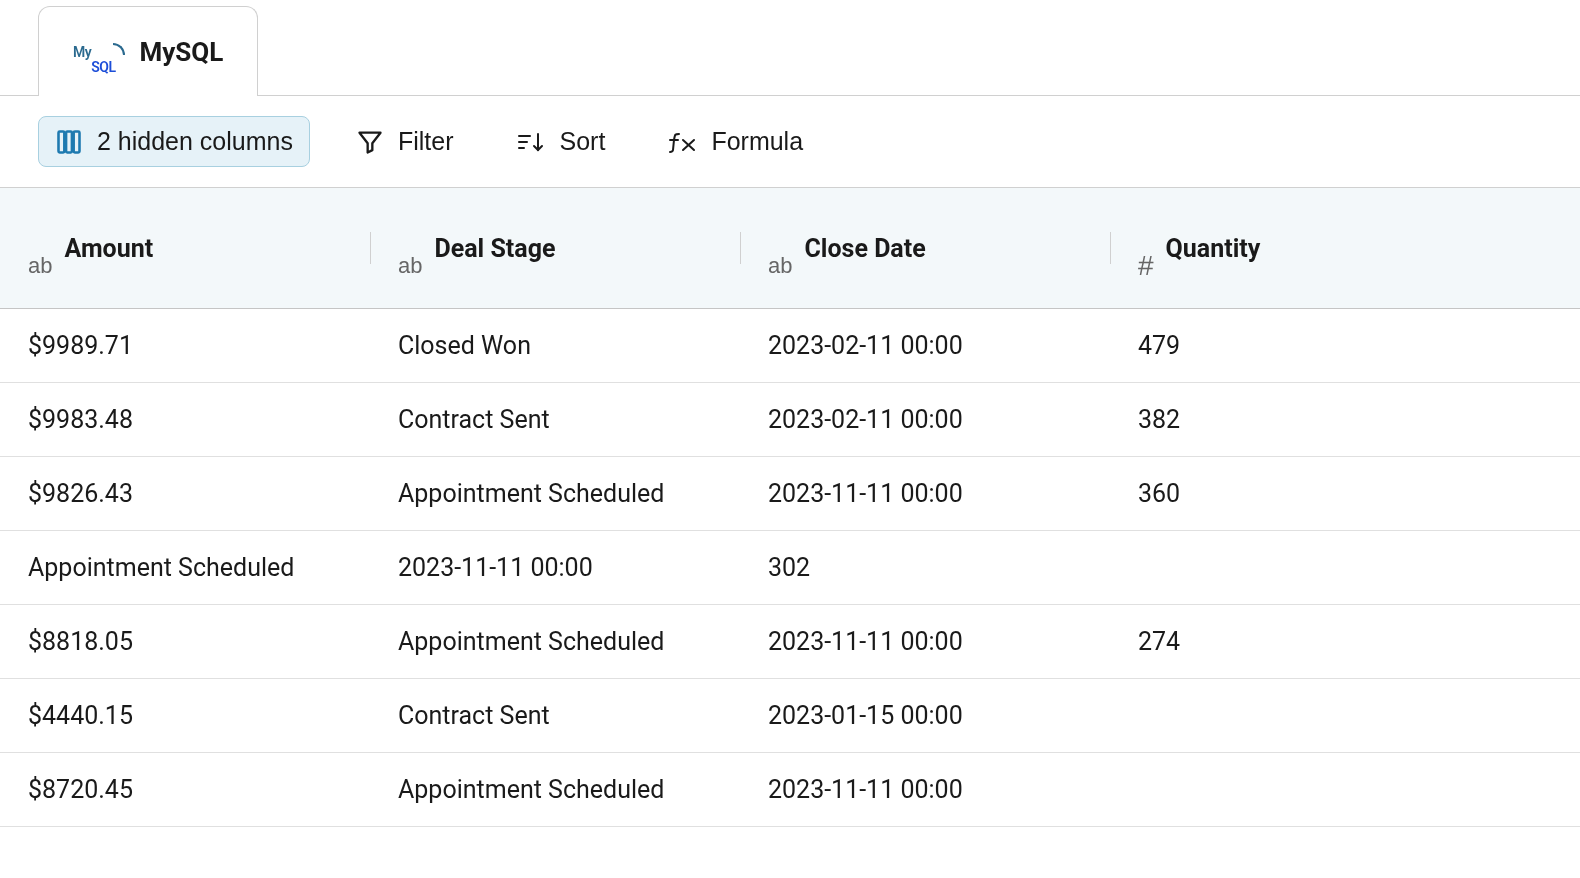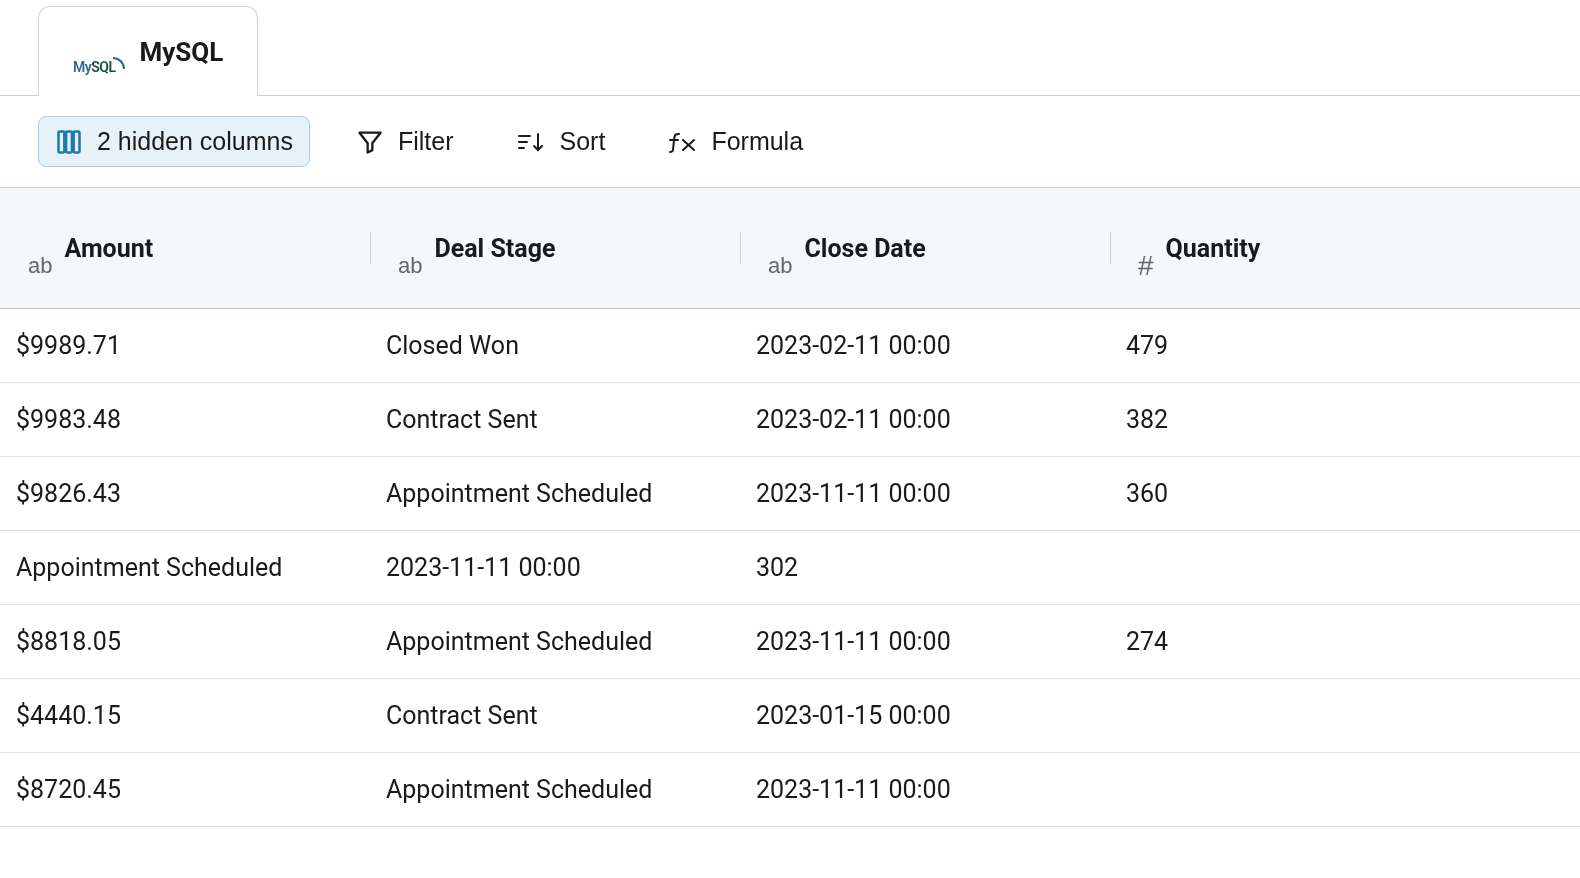--- a/index.html
+++ b/index.html
@@ -28,30 +28,30 @@
       border-bottom: none;
       border-radius: 12px 12px 0 0;
       padding: 20px 34px;
       height: 90px;
       position: relative;
       bottom: -1px;
       cursor: pointer;
     }
     .mysql-logo {
       display: flex;
-      align-items: flex-end;
+      align-items: center;
       font-size: 14px;
       font-weight: 600;
       letter-spacing: -0.5px;
     }
     .mysql-logo .my {
       color: #2b6a8f;
     }
     .mysql-logo .sql {
-      color: #14532d;
+      color: #1d4ed8;
       margin-top: 30px;
     }
     .mysql-dolphin {
       display: inline-block;
       width: 12px;
       height: 12px;
       border-top: 2px solid #2b6a8f;
       border-right: 2px solid #2b6a8f;
       border-radius: 0 12px 0 0;
       margin-left: -2px;
@@ -133,21 +133,21 @@
       font-weight: 500;
       font-family: ui-sans-serif, sans-serif;
       margin-top: 36px;
     }
     .table-row {
       display: grid;
       grid-template-columns: 370px 370px 370px 1fr;
       border-bottom: 1px solid #e0e0e0;
     }
     .td {
-      padding: 22px 16px;
+      padding: 22px 28px;
       font-size: 25px;
       color: #1a1a1a;
     }
   </style>
 </head>
 <body>
 
 <div class="tab-bar">
   <div class="tab">
     <span class="mysql-logo">

